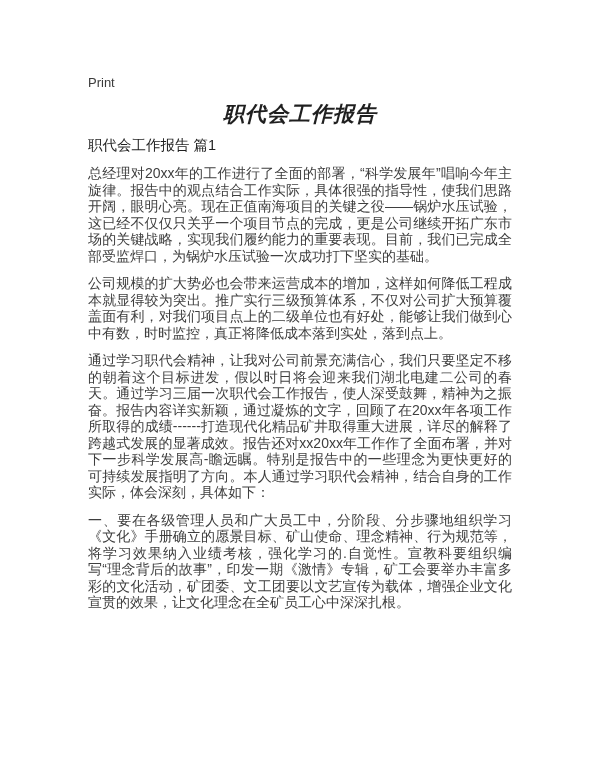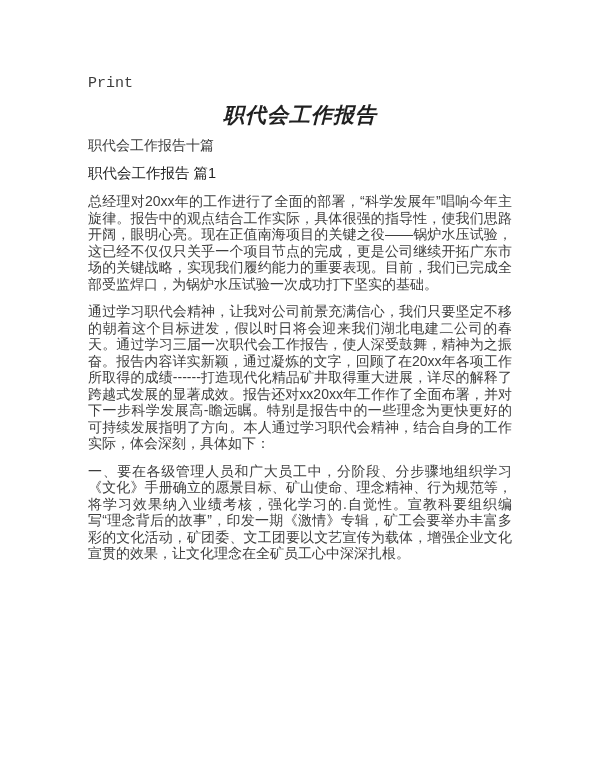--- a/index.html
+++ b/index.html
@@ -15,22 +15,22 @@
     overflow: hidden;
     font-family: "Liberation Sans", "DejaVu Sans", sans-serif;
   }
   .content {
     position: absolute;
     left: 88px;
     top: 73px;
     width: 424px;
   }
   .print-label {
-    font-family: Liberation Mono, monospace;
-    font-size: 15px;
+    font-family: Liberation Sans, sans-serif;
+    font-size: 13px;
     line-height: 14px;
     color: #3c3c3c;
     margin: 0 0 13px 0;
     display: inline-block;
     cursor: pointer;
   }
   .doc-title {
     font-size: 21px;
     font-weight: bold;
     line-height: 22px;
@@ -65,27 +65,27 @@
 </head>
 <body>
 
 <div class="page">
   <div class="content">
 
     <span class="print-label">Print</span>
 
     <h1 class="doc-title">职代会工作报告</h1>
 
-    <div class="doc-subtitle">职代会工作报告十篇</div>
 
     <h2 class="section-heading">职代会工作报告 篇1</h2>
 
     <p class="body-paragraph">总经理对20xx年的工作进行了全面的部署，“科学发展年”唱响今年主旋律。报告中的观点结合工作实际，具体很强的指导性，使我们思路开阔，眼明心亮。现在正值南海项目的关键之役——锅炉水压试验，这已经不仅仅只关乎一个项目节点的完成，更是公司继续开拓广东市场的关键战略，实现我们履约能力的重要表现。目前，我们已完成全部受监焊口，为锅炉水压试验一次成功打下坚实的基础。</p>
 
 
+    <p class="body-paragraph">公司规模的扩大势必也会带来运营成本的增加，这样如何降低工程成本就显得较为突出。推广实行三级预算体系，不仅对公司扩大预算覆盖面有利，对我们项目点上的二级单位也有好处，能够让我们做到心中有数，时时监控，真正将降低成本落到实处，落到点上。</p>
 
     <p class="body-paragraph">通过学习职代会精神，让我对公司前景充满信心，我们只要坚定不移的朝着这个目标进发，假以时日将会迎来我们湖北电建二公司的春天。通过学习三届一次职代会工作报告，使人深受鼓舞，精神为之振奋。报告内容详实新颖，通过凝炼的文字，回顾了在20xx年各项工作所取得的成绩------打造现代化精品矿井取得重大进展，详尽的解释了跨越式发展的显著成效。报告还对xx20xx年工作作了全面布署，并对下一步科学发展高-瞻远瞩。特别是报告中的一些理念为更快更好的可持续发展指明了方向。本人通过学习职代会精神，结合自身的工作实际，体会深刻，具体如下：</p>
 
     <p class="body-paragraph">一、要在各级管理人员和广大员工中，分阶段、分步骤地组织学习《文化》手册确立的愿景目标、矿山使命、理念精神、行为规范等，将学习效果纳入业绩考核，强化学习的.自觉性。宣教科要组织编写“理念背后的故事”，印发一期《激情》专辑，矿工会要举办丰富多彩的文化活动，矿团委、文工团要以文艺宣传为载体，增强企业文化宣贯的效果，让文化理念在全矿员工心中深深扎根。</p>
 
     
 
   </div>
 </div>
 

